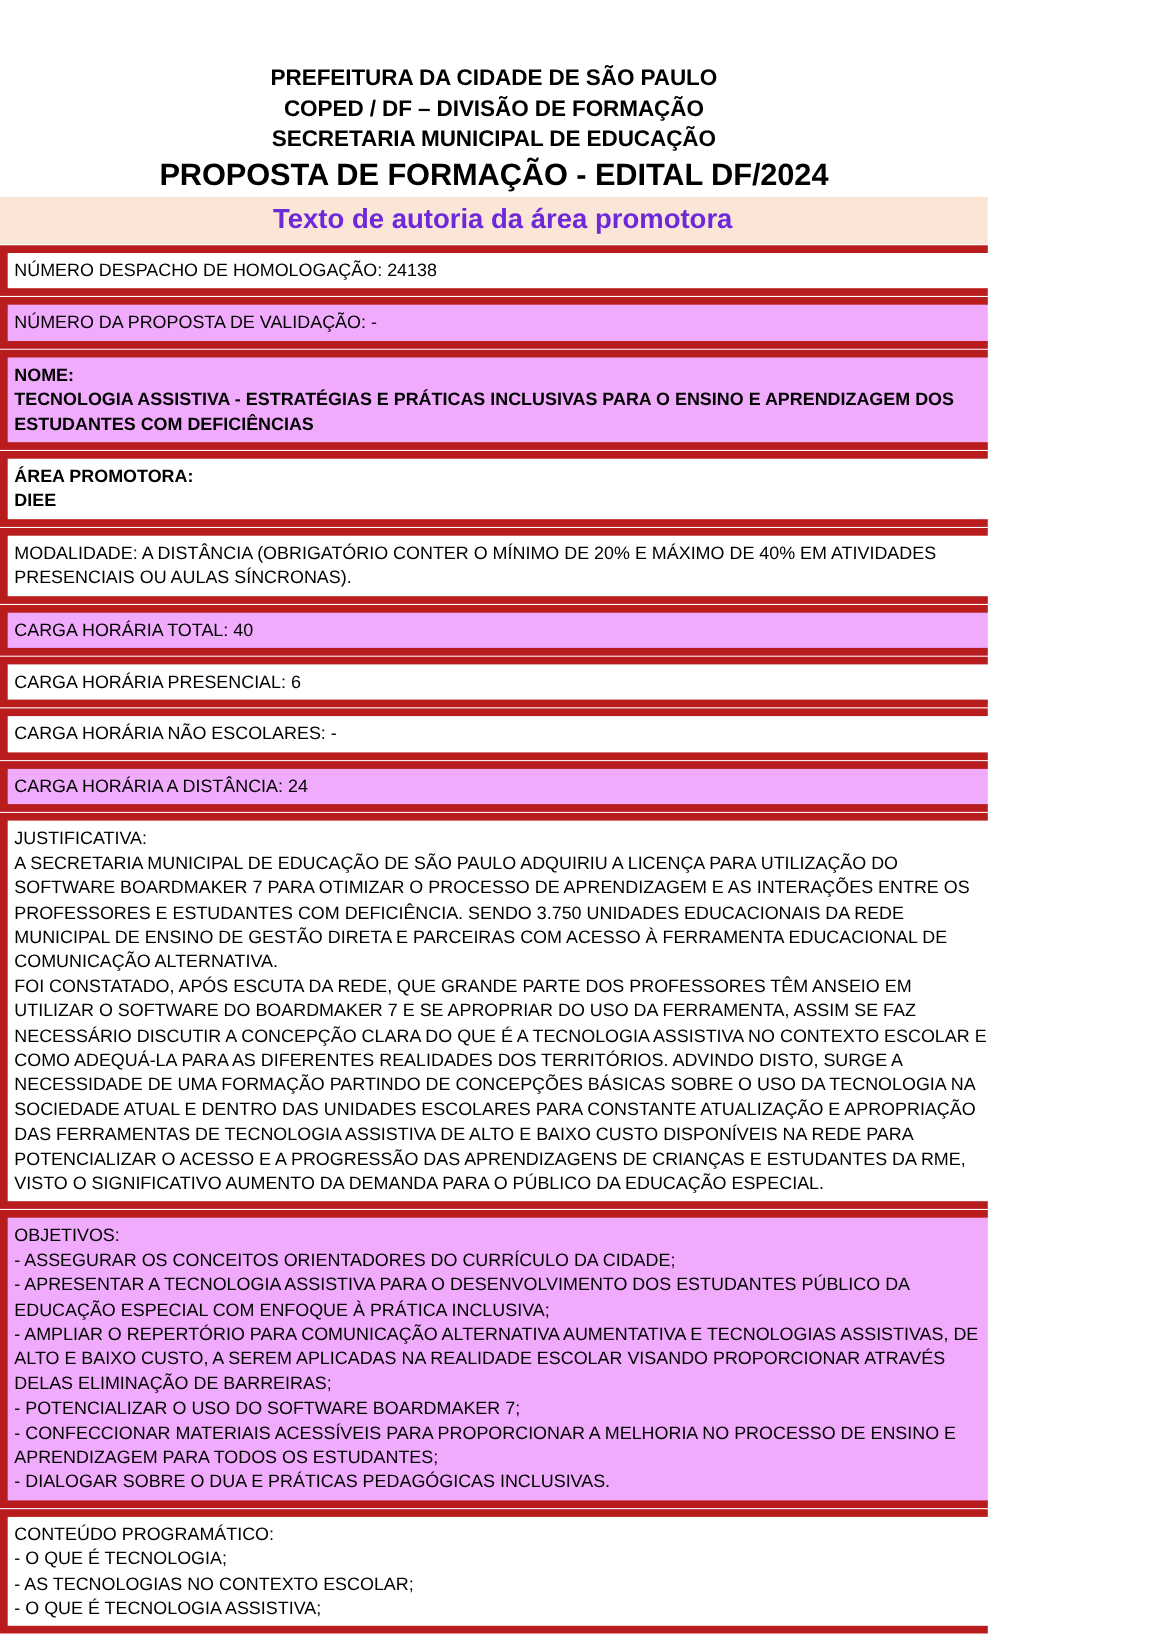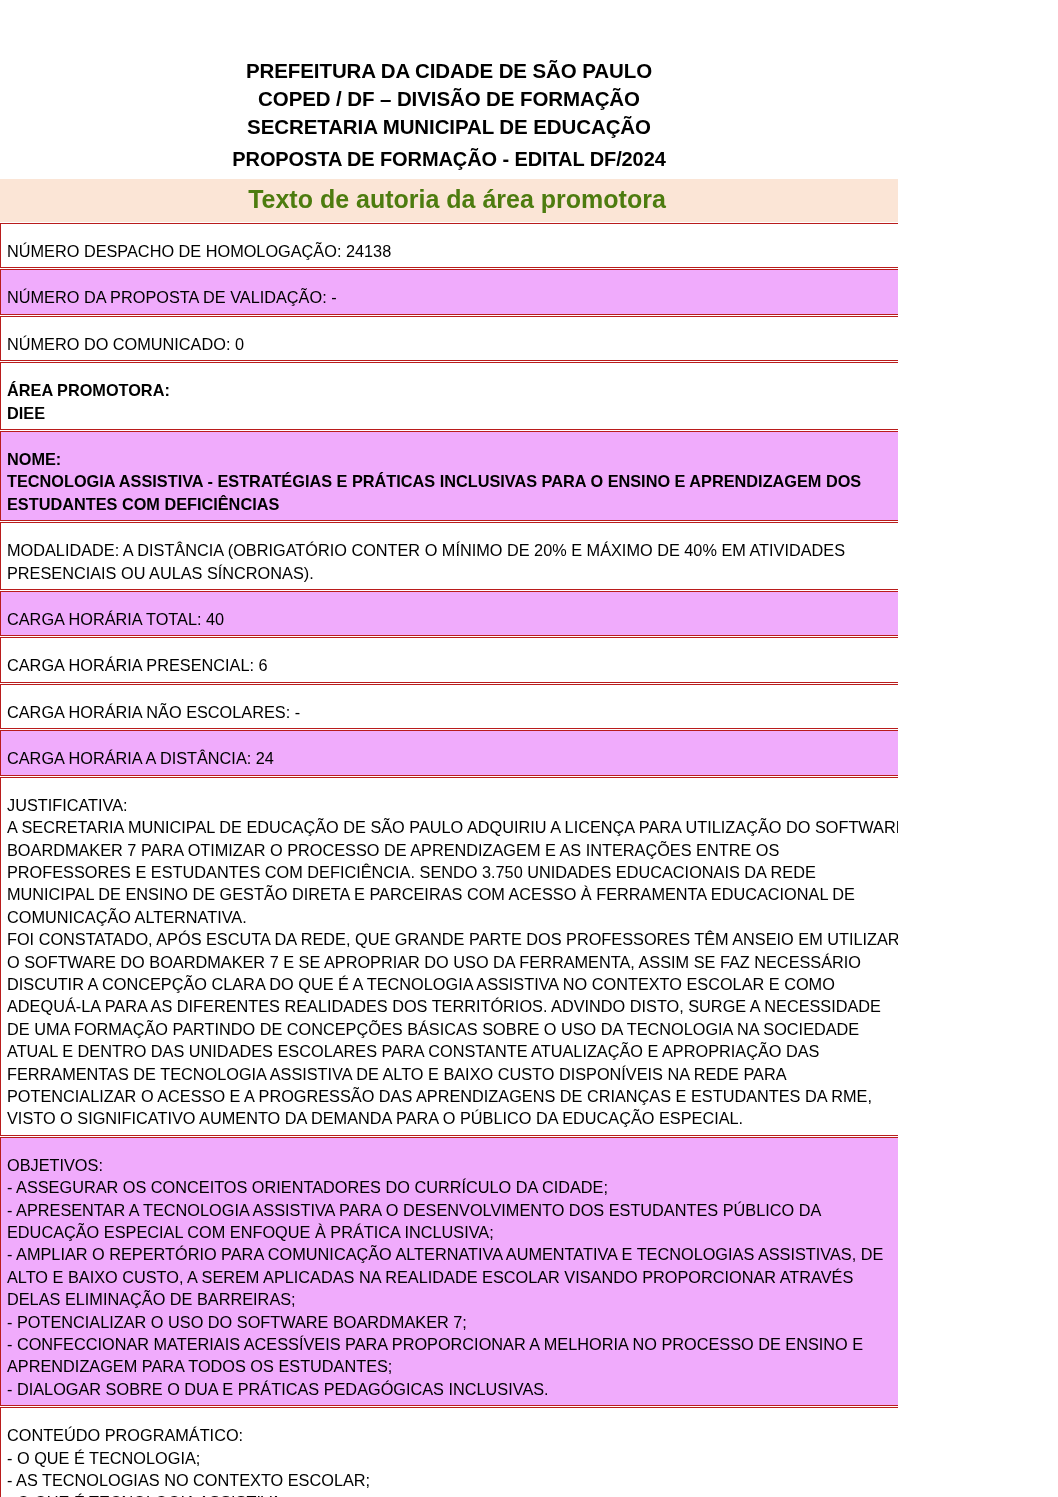--- a/index.html
+++ b/index.html
@@ -34,51 +34,51 @@
     text-align: center;
   }
   .doc-header .hline {
     font-weight: bold;
     font-size: 20.5px;
     line-height: 28px;
     letter-spacing: -0.1px;
     white-space: nowrap;
   }
   .doc-header .hline.big {
-    font-size: 20px;
+    font-size: 28px;
     line-height: 32px;
     padding-top: 2px;
   }
 
   
   .banner {
     margin: 4px auto 0 auto;
     width: 914px;
     background: #fbe5d6;
     text-align: center;
     padding: 5px 0 8px 0;
   }
   .banner-text {
-    color: #4d7c0f;
+    color: #6d28d9;
     font-weight: bold;
     font-size: 25px;
     line-height: 30px;
   }
 
   
   .tbl {
     width: 914px;
     margin: 0 auto;
     border-collapse: separate;
     border-spacing: 0 1px;
     table-layout: fixed;
   }
   .tbl td.cell {
-    border: 1px solid #b91c1c;
-    padding: 16px 6px 5px 6px;
+    border: 7px solid #b91c1c;
+    padding: 5px 6px 5px 6px;
     font-size: 16.3px;
     line-height: 22.4px;
     vertical-align: top;
     background: #ffffff;
     word-wrap: break-word;
   }
   .tbl td.cell.peach { background: #f0abfc; }
   .tbl td.cell.bold  { font-weight: bold; }
 
   .cell p {
@@ -110,38 +110,33 @@
           <p>NÚMERO DESPACHO DE HOMOLOGAÇÃO:  24138</p>
         </td>
       </tr>
 
       <tr>
         <td class="cell peach">
           <p>NÚMERO DA PROPOSTA DE VALIDAÇÃO:   -</p>
         </td>
       </tr>
 
-      <tr>
-        <td class="cell">
-          <p>NÚMERO DO COMUNICADO: 0</p>
-        </td>
-      </tr>
-
+
+
+      <tr>
+        <td class="cell peach bold">
+          <p>NOME:</p>
+          <p>TECNOLOGIA ASSISTIVA - ESTRATÉGIAS E PRÁTICAS INCLUSIVAS PARA O ENSINO E APRENDIZAGEM DOS ESTUDANTES COM DEFICIÊNCIAS</p>
+        </td>
+      </tr>
 
       <tr>
         <td class="cell bold">
           <p>ÁREA PROMOTORA:</p>
           <p>DIEE</p>
-        </td>
-      </tr>
-
-      <tr>
-        <td class="cell peach bold">
-          <p>NOME:</p>
-          <p>TECNOLOGIA ASSISTIVA - ESTRATÉGIAS E PRÁTICAS INCLUSIVAS PARA O ENSINO E APRENDIZAGEM DOS ESTUDANTES COM DEFICIÊNCIAS</p>
         </td>
       </tr>
 
       <tr>
         <td class="cell">
           <p>MODALIDADE: A DISTÂNCIA (OBRIGATÓRIO CONTER O MÍNIMO DE 20% E MÁXIMO DE 40% EM ATIVIDADES PRESENCIAIS OU AULAS SÍNCRONAS).</p>
         </td>
       </tr>
 
       <tr>

